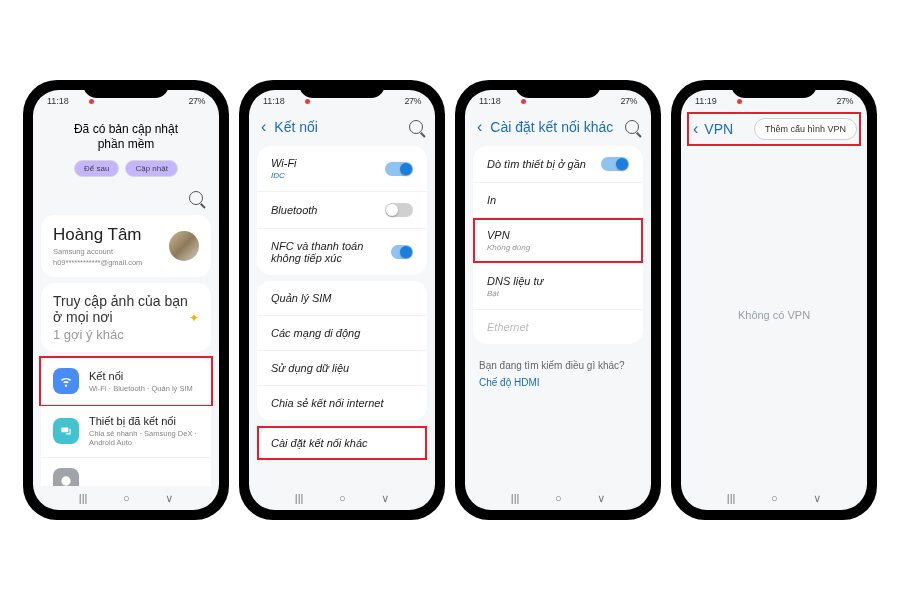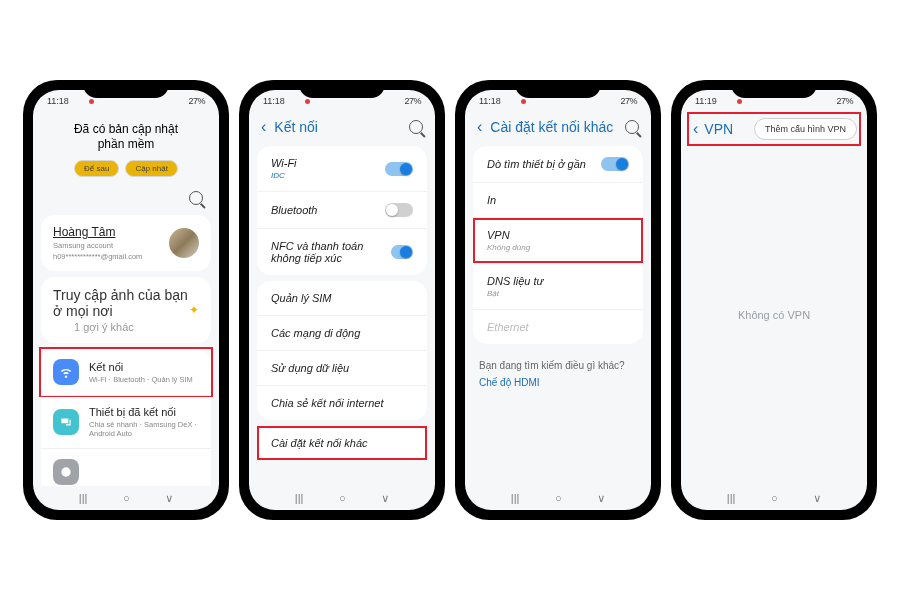--- a/index.html
+++ b/index.html
@@ -11,32 +11,32 @@
   .statusbar { height: 22px; display: flex; justify-content: space-between; align-items: center; padding: 0 14px; font-size: 9px; color: #333; }
   .statusbar .left { display:flex; align-items:center; gap:20px; }
   .dot-red { width:5px; height:5px; border-radius:50%; background:#e04040; display:inline-block; }
   .statusbar .right { letter-spacing: -0.5px; }
   .content { flex: 1; overflow: hidden; padding: 0 0 0 0; }
   .navbtns { height: 24px; display: flex; justify-content: space-around; align-items: center; padding: 0 28px; }
   .navbtns span { color: #777; font-size: 11px; }
   .headline { text-align: center; padding: 10px 10px 6px; }
   .headline h1 { font-size: 12px; font-weight: 400; color: #000000; line-height: 1.25; }
   .pills { display: flex; justify-content: center; gap: 6px; margin-top: 8px; }
-  .pill { background: #eab308; border: 1px solid #d8d8d8; border-radius: 12px; padding: 3px 9px; font-size: 8px; color: #444; }
+  .pill { background: #c4b5fd; border: 1px solid #d8d8d8; border-radius: 12px; padding: 3px 9px; font-size: 8px; color: #444; }
   .searchrow { display:flex; justify-content:flex-end; padding: 8px 16px 4px; }
   .search-icon { width:14px; height:14px; border:1.5px solid #555; border-radius:50%; position:relative; }
   .search-icon::after { content:""; position:absolute; width:6px; height:1.5px; background:#555; bottom:-2px; right:-4px; transform:rotate(45deg); }
   .card { background:#fff; border-radius:14px; margin:6px 8px; padding:10px 12px; }
   .acct { display:flex; justify-content:space-between; align-items:center; }
-  .acct-txt .nm { font-size:12px; color:#222;text-decoration:underline; }
+  .acct-txt .nm { font-size:17px; color:#222; }
   .acct-txt .sub { font-size:7.5px; color:#888; margin-top:2px; }
   .avatar { width:30px; height:30px; border-radius:50%; background: linear-gradient(135deg,#c9b99a 0%, #8e7a5a 50%, #d6cfc0 100%); }
   .hint { display:flex; justify-content:space-between; align-items:center; }
   .hint .t1 { font-size:14px; color:#333; }
-  .hint .t2 { font-size:11px; color:#999; margin-top:2px;margin-left:21px; }
+  .hint .t2 { font-size:13px; color:#999; margin-top:2px; }
   .sparkle { font-size:12px; color:#f4b400; }
   .setrow { display:flex; align-items:center; gap:10px; padding:10px 12px; position:relative; }
   .seticon { width:26px; height:26px; border-radius:8px; display:flex; align-items:center; justify-content:center; flex:none; }
   .seticon svg { width:14px; height:14px; fill:#fff; }
   .seticon.blue { background:#4a8cf7; }
   .seticon.teal { background:#43c3d0; }
   .seticon.gray { background:#a0a4a8; }
   .setrow .tl { font-size:11px; color:#222; }
   .setrow .sb { font-size:7.5px; color:#888; margin-top:2px; }
   .cardlist { background:#fff; border-radius:14px; margin:6px 8px; }

